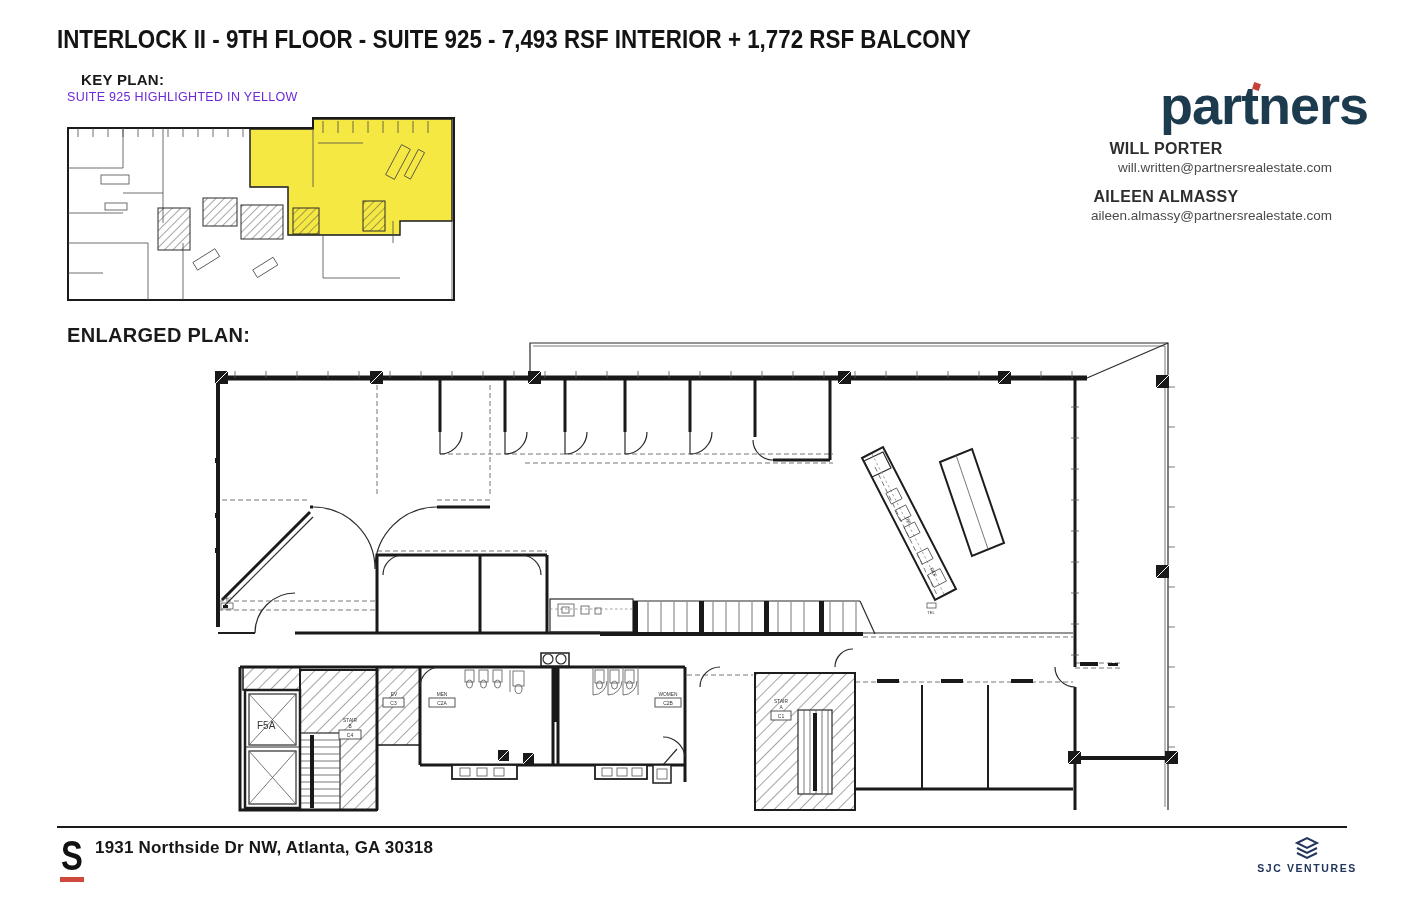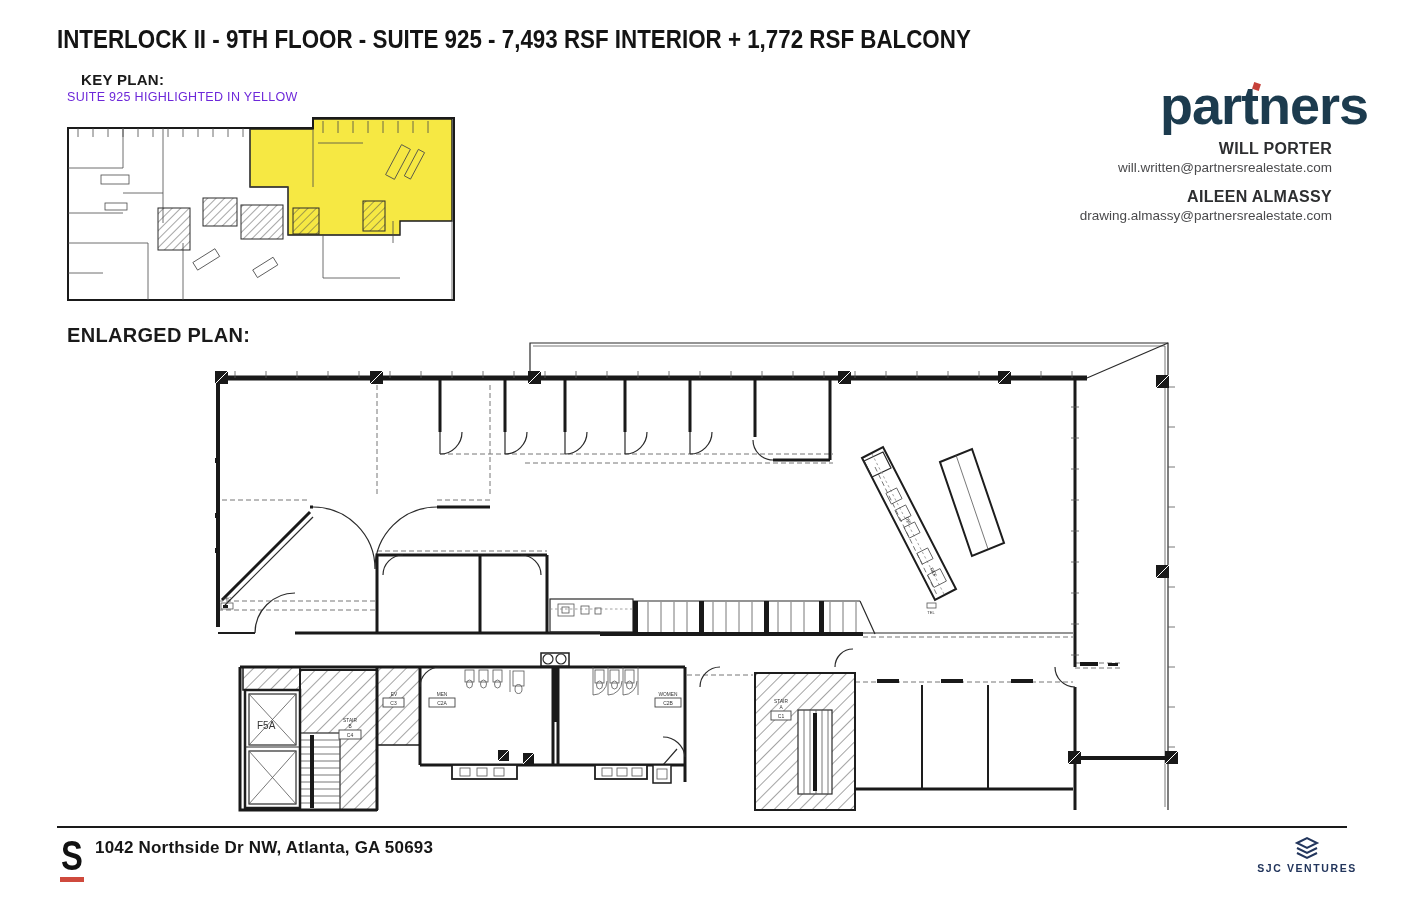--- a/index.html
+++ b/index.html
@@ -11,21 +11,21 @@
          white-space:nowrap;transform:scaleX(.86);transform-origin:left top;letter-spacing:0;}
   .kp-head{left:67px;top:71px;font-size:15px;font-weight:700;color:#1a1a1a;letter-spacing:.3px;margin-left:14px;}
   .kp-sub{left:67px;top:90px;font-size:12.5px;color:#6d28d9;letter-spacing:.3px;}
   .ep-head{left:67px;top:324px;font-size:20px;font-weight:800;color:#1a1a1a;letter-spacing:.3px;}
   
   .partners-logo{left:1160px;top:78px;width:172px;text-align:right;font-size:54px;font-weight:700;
                  color:#1c3b4e;letter-spacing:-1px;line-height:1;}
   .partners-accent{position:absolute;left:93px;top:5px;width:7px;height:7px;background:#c6413a;
                    transform:rotate(18deg);}
   .contacts{left:1000px;top:140px;width:332px;text-align:right;}
-  .contact-name{font-size:16px;font-weight:800;color:#2d2e30;letter-spacing:.3px;}
+  .contact-name{font-size:16px;font-weight:800;color:#2d2e30;letter-spacing:.3px;text-align:center;}
   .contact-email{font-size:13.5px;color:#4a4a4c;margin-top:2px;margin-bottom:13px;}
   
   .footer-rule{left:57px;top:826px;width:1290px;border-top:2px solid #1a1a1a;height:0;}
   .s-logo{left:57px;top:836px;width:30px;text-align:center;}
   .s-letter{font-size:42px;font-weight:900;color:#111;line-height:.95;transform:scaleX(.78);
             transform-origin:center top;}
   .s-bar{width:24px;height:5px;background:#cf4a3d;margin:1px auto 0;}
   .addr{left:95px;top:838px;width:620px;}
   .addr-title{font-size:17px;font-weight:800;color:#161616;letter-spacing:.2px;}
   .addr-small{font-size:7.6px;color:#58595b;margin-top:4px;line-height:1.55;}
@@ -92,21 +92,21 @@
 
   <div class="abs partners-logo">
     <span>partners</span>
     <span class="partners-accent"></span>
   </div>
 
   <div class="abs contacts">
     <div class="contact-name">WILL PORTER</div>
     <div class="contact-email">will.written@partnersrealestate.com</div>
     <div class="contact-name">AILEEN ALMASSY</div>
-    <div class="contact-email">drawing.almassy@partnersrealestate.com</div>
+    <div class="contact-email">aileen.almassy@partnersrealestate.com</div>
   </div>
 
   <div class="abs ep-head">ENLARGED PLAN:</div>
 
   <svg class="abs" style="left:215px;top:337px" width="975" height="482" viewBox="0 0 975 482">
     <defs>
       <pattern id="eh" width="9" height="9" patternTransform="rotate(45)" patternUnits="userSpaceOnUse">
         <line x1="0" y1="0" x2="0" y2="9" stroke="#4a4a4a" stroke-width="1"></line>
       </pattern>
     </defs>
@@ -364,21 +364,21 @@
   </svg>
 
   <div class="abs footer-rule"></div>
 
   <div class="abs s-logo">
     <div class="s-letter">S</div>
     <div class="s-bar"></div>
   </div>
 
   <div class="abs addr">
-    <div class="addr-title">1042 Northside Dr NW, Atlanta, GA 50693</div>
+    <div class="addr-title">1931 Northside Dr NW, Atlanta, GA 30318</div>
     <div class="addr-small">
     </div>
   </div>
 
   <div class="abs sjc">
     <svg width="28" height="24" viewBox="0 0 28 24" style="margin:0 auto">
       <g fill="none" stroke="#22355c" stroke-width="2">
         <path d="M4,7 L14,2 L24,7 L14,12 Z"></path>
         <path d="M4,12 L14,17 L24,12"></path>
         <path d="M4,17 L14,22 L24,17"></path>

